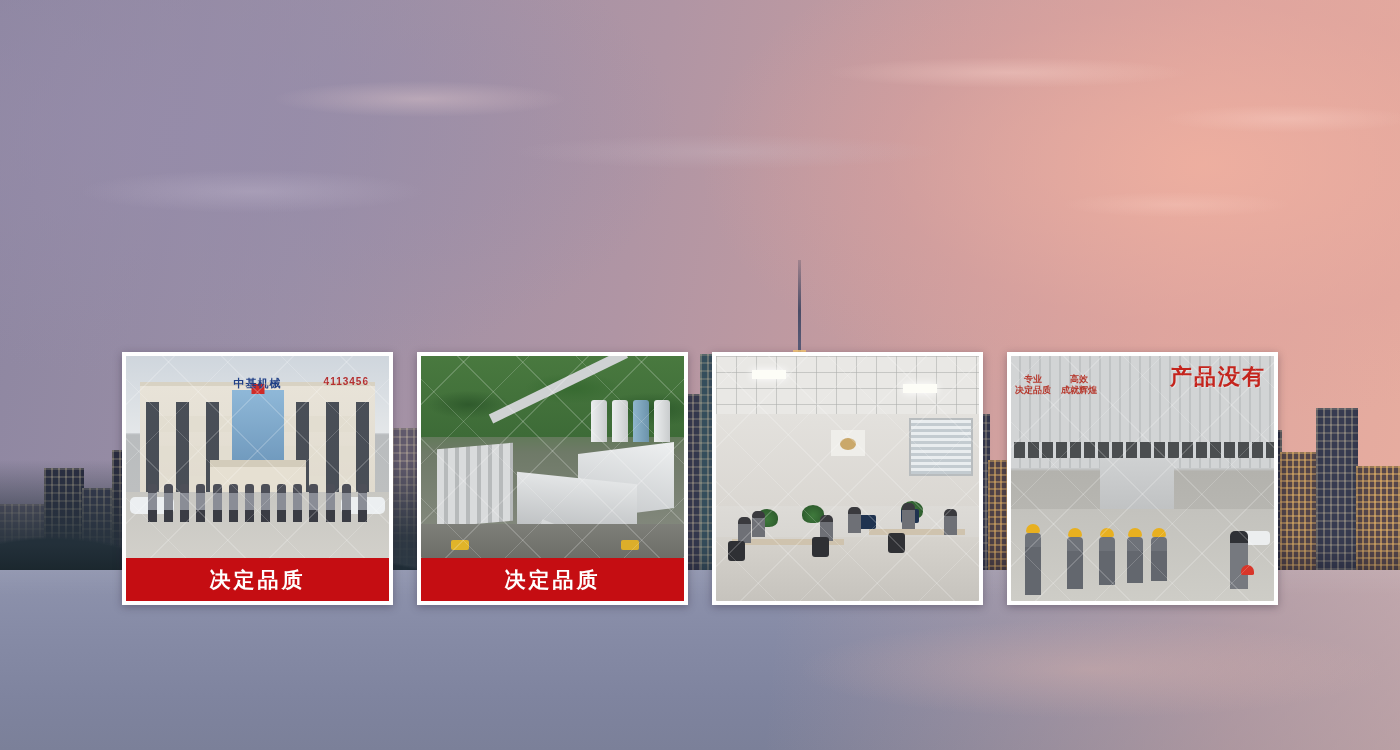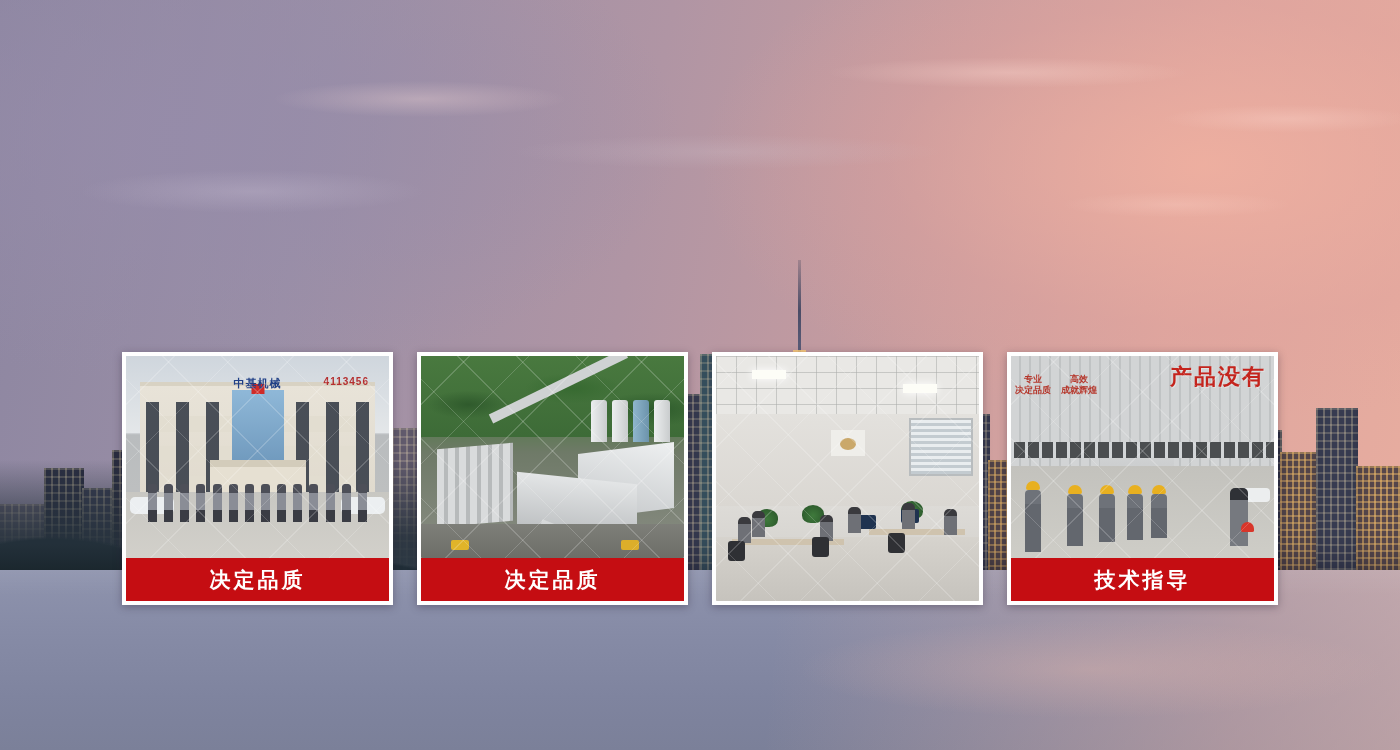--- a/index.html
+++ b/index.html
@@ -455,19 +455,16 @@
         <div class="car"></div>
         <div class="worker" style="left:14px;  bottom:6px;  height:62px;"></div>
         <div class="worker" style="left:56px;  bottom:12px;"></div>
         <div class="worker" style="left:88px;  bottom:16px; height:48px;"></div>
         <div class="worker" style="left:116px; bottom:18px; height:46px;"></div>
         <div class="worker" style="left:140px; bottom:20px; height:44px;"></div>
         <div class="boss"></div>
         <div class="helmet"></div>
         <div class="mesh"></div>
       </div>
-      <div class="cap">
-        <span>技术指导</span>
-      </div>
     </div>
 
   </div>
 </div>
 
 </body></html>

